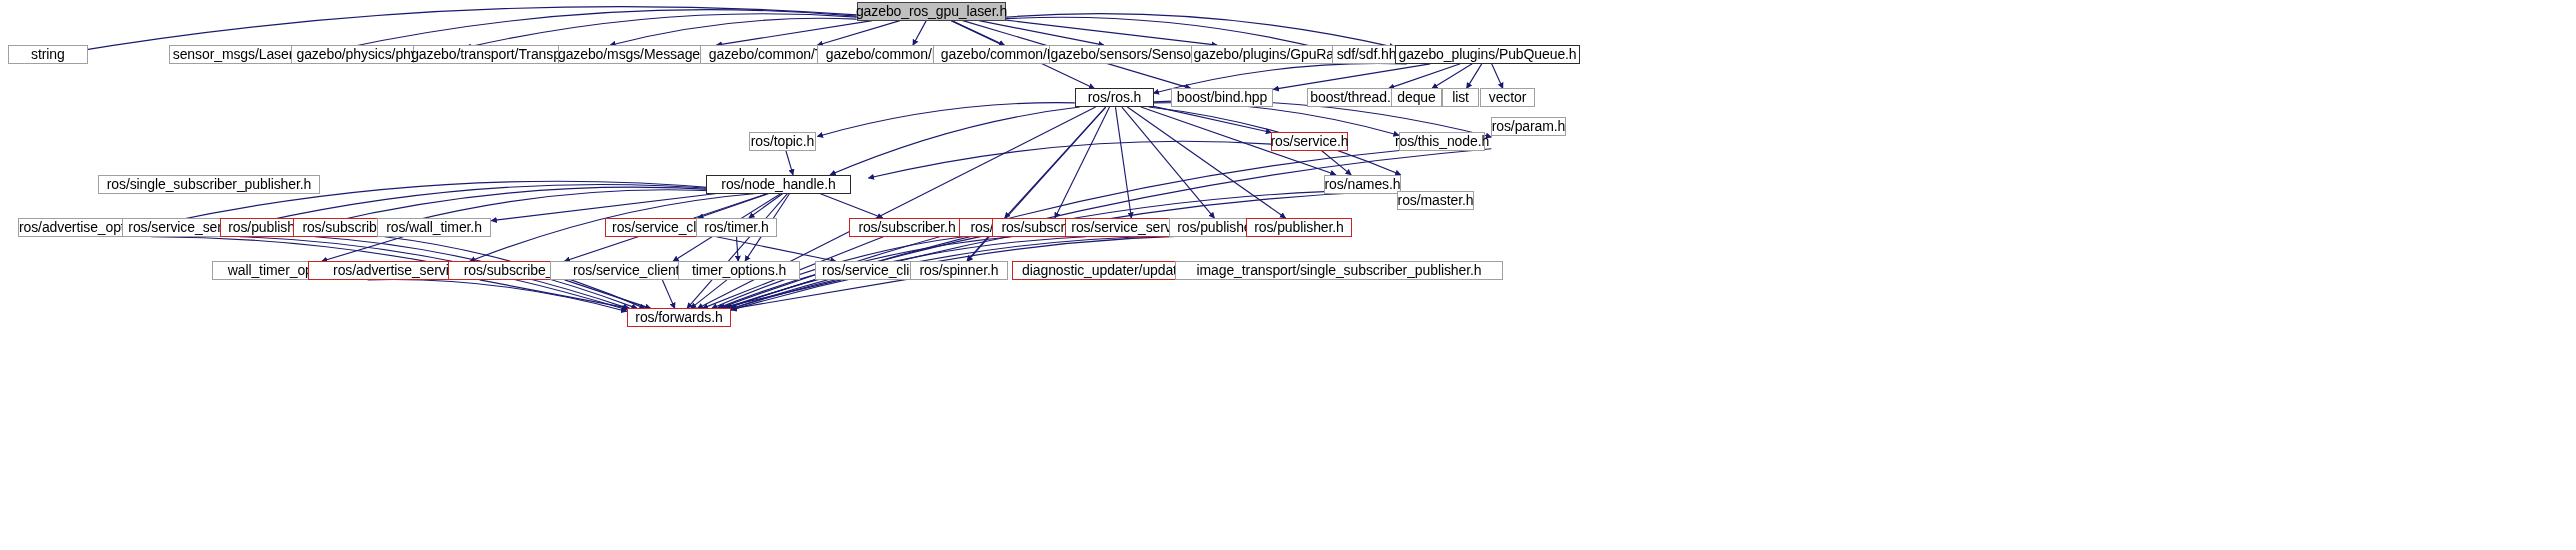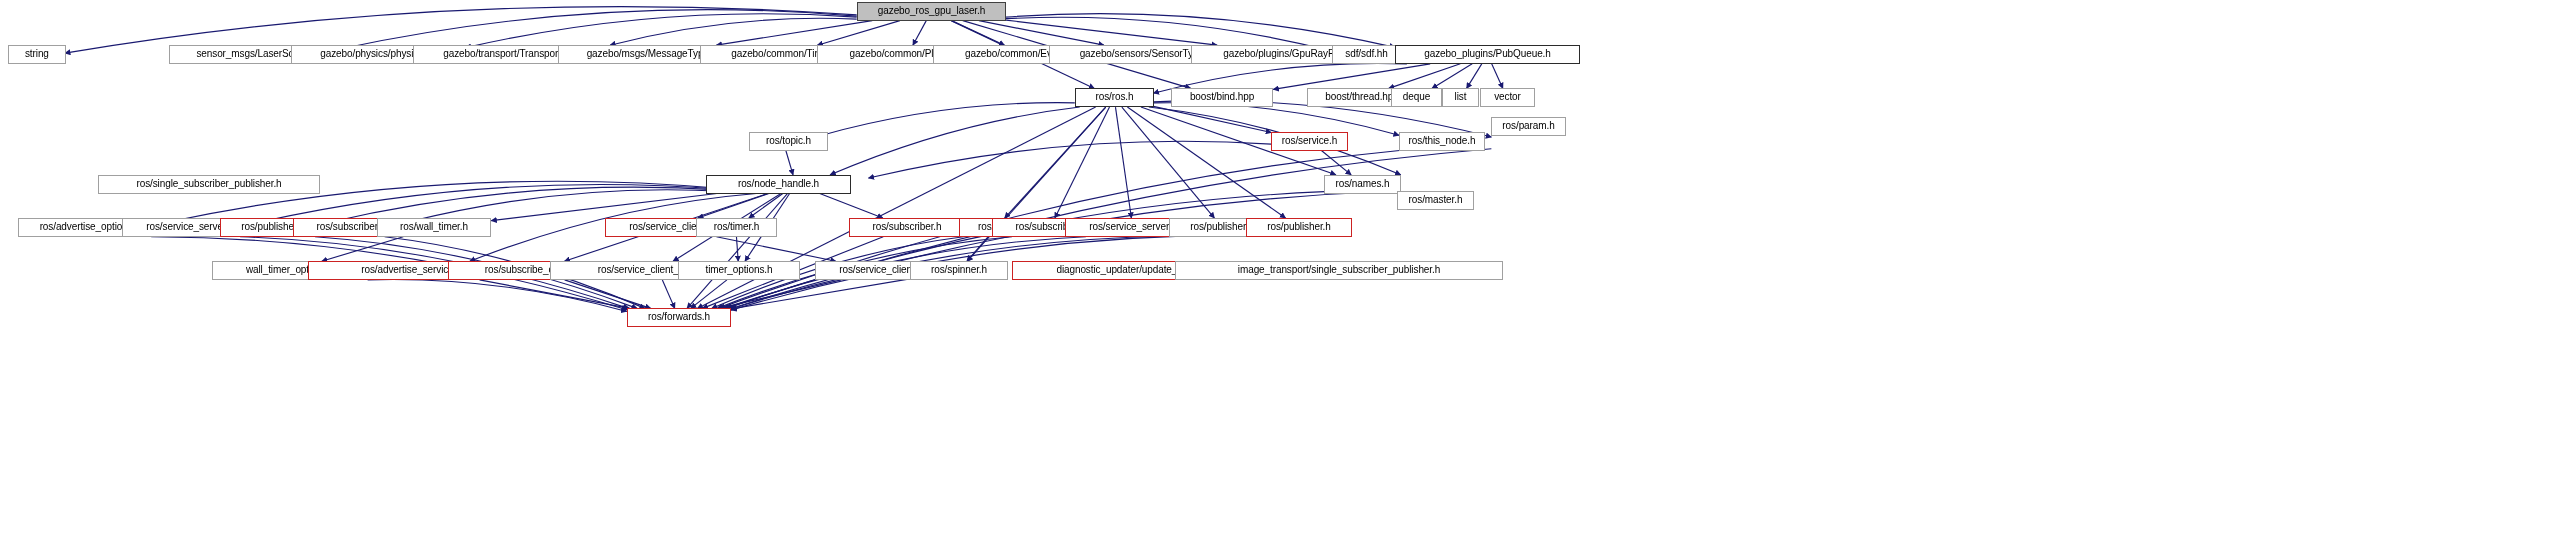--- a/index.html
+++ b/index.html
@@ -22,21 +22,21 @@
     width: 2576px; height: 550px;
     pointer-events: none;
   }
   .node {
     position: absolute;
     box-sizing: border-box;
     display: flex;
     align-items: center;
     justify-content: center;
     white-space: nowrap;
-    font-size: 10px;
+    font-size: 14px;
     line-height: 1;
     color: #000000;
     background: #ffffff;
     border: 1px solid #a0a0a0;
     height: 18.7px;
     padding: 0 4.9px;
     letter-spacing: -0.1px;
   }
   .node.root {
     background: #bfbfbf;
@@ -138,21 +138,21 @@
         <path d="M 1348.0 195.1 Q 1043.8 208.1 739.6 314.0" fill="none" stroke="#191970" stroke-width="1.15" marker-end="url(#arrow)"></path>
         <path d="M 1422.0 194.4 Q 1083.0 206.3 744.0 314.1" fill="none" stroke="#191970" stroke-width="1.15" marker-end="url(#arrow)"></path>
         <path d="M 729.2 241.0 Q 790.0 253.5 850.8 266.0" fill="none" stroke="#191970" stroke-width="1.15" marker-end="url(#arrow)"></path>
         <path d="M 899.0 241.0 Q 807.0 277.5 715.0 314.0" fill="none" stroke="#191970" stroke-width="1.15" marker-end="url(#arrow)"></path>
       </g>
   </svg>
   <div id="node-layer">
       <div class="node root" style="left: 857px; top: 2px; width: 149px;">
         <span class="node-label">gazebo_ros_gpu_laser.h</span>
       </div>
-      <div class="node" style="left: 7.9px; top: 45px; width: 58px;">
+      <div class="node" style="left: 7.9px; top: 45px; width: 80px;">
         <span class="node-label">string</span>
       </div>
       <div class="node" style="left: 169px; top: 45px; width: 171px;">
         <span class="node-label">sensor_msgs/LaserScan.h</span>
       </div>
       <div class="node" style="left: 291px; top: 45px; width: 175px;">
         <span class="node-label">gazebo/physics/physics.hh</span>
       </div>
       <div class="node" style="left: 413px; top: 45px; width: 218px;">
         <span class="node-label">gazebo/transport/TransportTypes.hh</span>
@@ -192,21 +192,21 @@
       </div>
       <div class="node" style="left: 1391px; top: 88px; width: 51px;">
         <span class="node-label">deque</span>
       </div>
       <div class="node" style="left: 1442px; top: 88px; width: 37px;">
         <span class="node-label">list</span>
       </div>
       <div class="node" style="left: 1480px; top: 88px; width: 55px;">
         <span class="node-label">vector</span>
       </div>
-      <div class="node" style="left: 749px; top: 132px; width: 79px;">
+      <div class="node" style="left: 749px; top: 132px; width: 67px;">
         <span class="node-label">ros/topic.h</span>
       </div>
       <div class="node red" style="left: 1271px; top: 132px; width: 77px;">
         <span class="node-label">ros/service.h</span>
       </div>
       <div class="node" style="left: 1399px; top: 132px; width: 86px;">
         <span class="node-label">ros/this_node.h</span>
       </div>
       <div class="node" style="left: 1491px; top: 117px; width: 75px;">
         <span class="node-label">ros/param.h</span>

